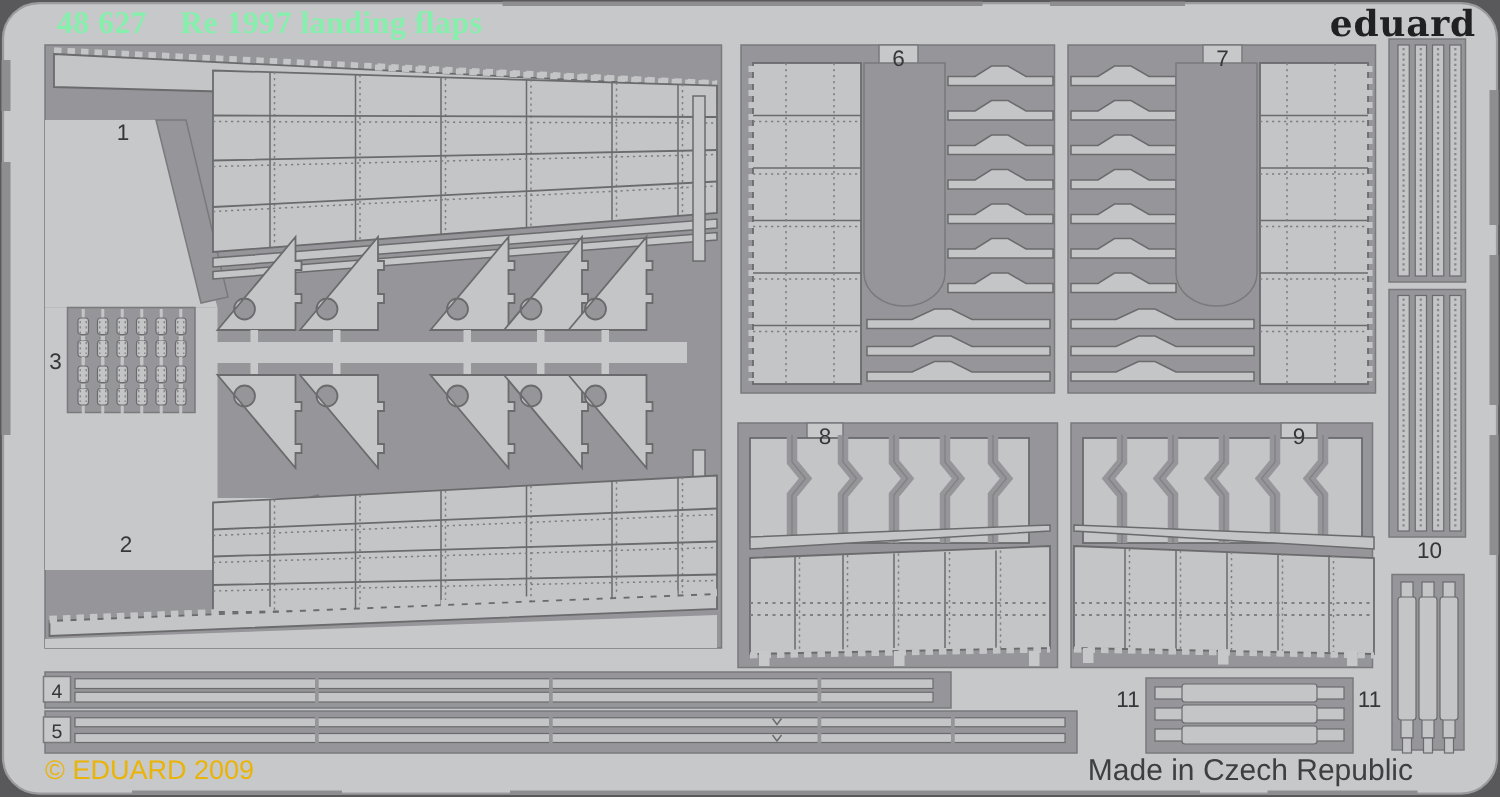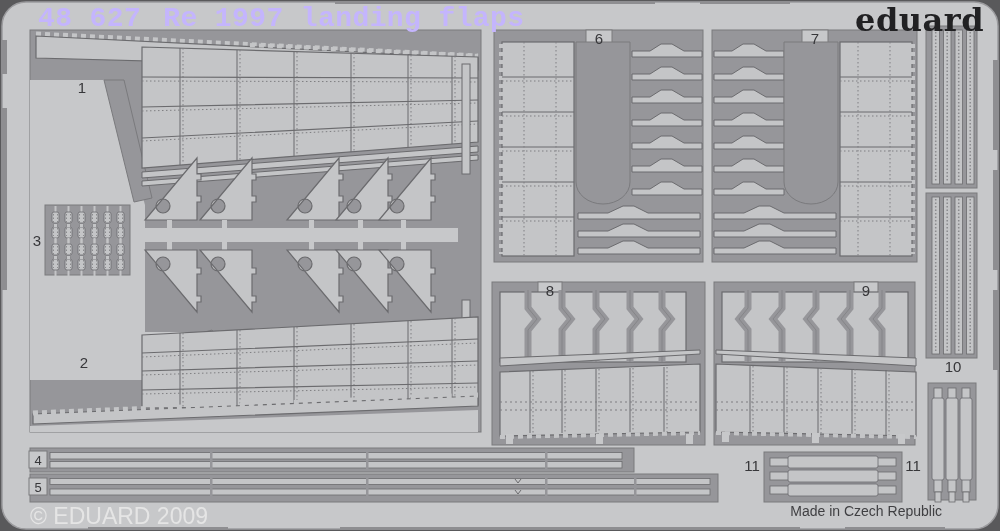--- a/index.html
+++ b/index.html
@@ -1,26 +1,26 @@
 <!DOCTYPE html>
 <html><head>
 <meta charset="utf-8">
 <style>
   html,body{margin:0;padding:0;background:#59595b;}
   #stage{position:relative;width:1000px;height:531px;overflow:hidden;
          font-family:"Liberation Sans", sans-serif;background:#59595b;}
   #art{position:absolute;left:0;top:0;}
   .hdr{position:absolute;top:3px;left:38px;display:flex;gap:22px;
-       font-family:Liberation Mono, monospace;font-weight:bold;font-size:28px;
-       color:#c4b5fd;letter-spacing:.4px;white-space:nowrap;}
+       font-family:Liberation Serif, serif;font-weight:bold;font-size:21px;
+       color:#86efac;letter-spacing:.4px;white-space:nowrap;}
   .brand{position:absolute;top:1px;right:16px;
-         font-family:"DejaVu Serif", serif;font-weight:bold;font-size:32px;
+         font-family:"DejaVu Serif", serif;font-weight:bold;font-size:24px;
          color:#212123;letter-spacing:.5px;}
-  .foot-l{position:absolute;top:503px;left:30px;font-size:23px;color:#e5e5e5;}
-  .foot-r{position:absolute;top:503px;right:58px;font-size:14px;color:#3f3f42;}
+  .foot-l{position:absolute;top:503px;left:30px;font-size:18px;color:#eab308;}
+  .foot-r{position:absolute;top:503px;right:58px;font-size:20px;color:#3f3f42;}
   .plabel{font-family:"Liberation Sans",sans-serif;font-size:15px;fill:#37373a;}
   .plabel-s{font-family:"Liberation Sans",sans-serif;font-size:13px;fill:#37373a;}
   svg *{shape-rendering:geometricPrecision;}
 </style>
 </head>
 <body>
 
 <div id="stage">
 
 <svg id="art" width="1000" height="531" viewBox="0 0 1000 531">

